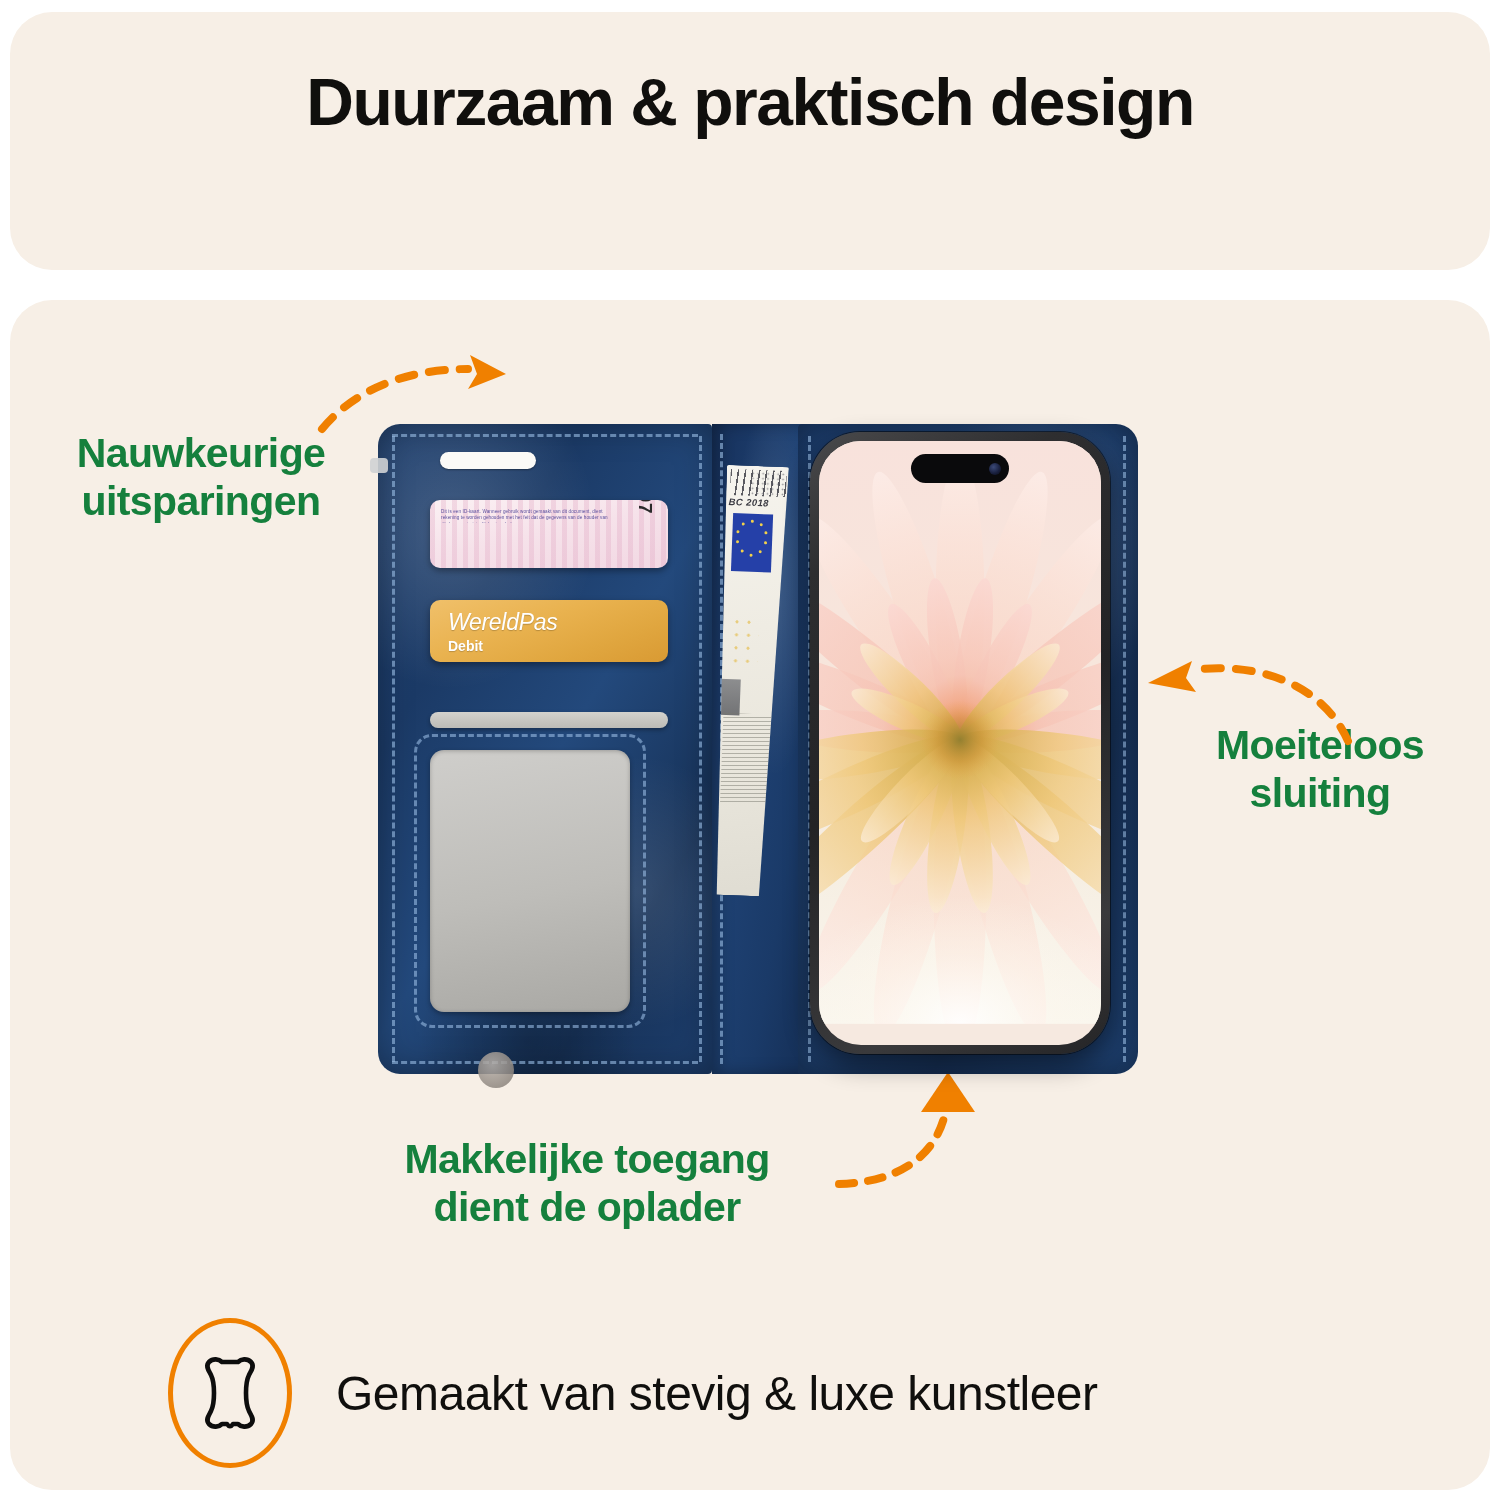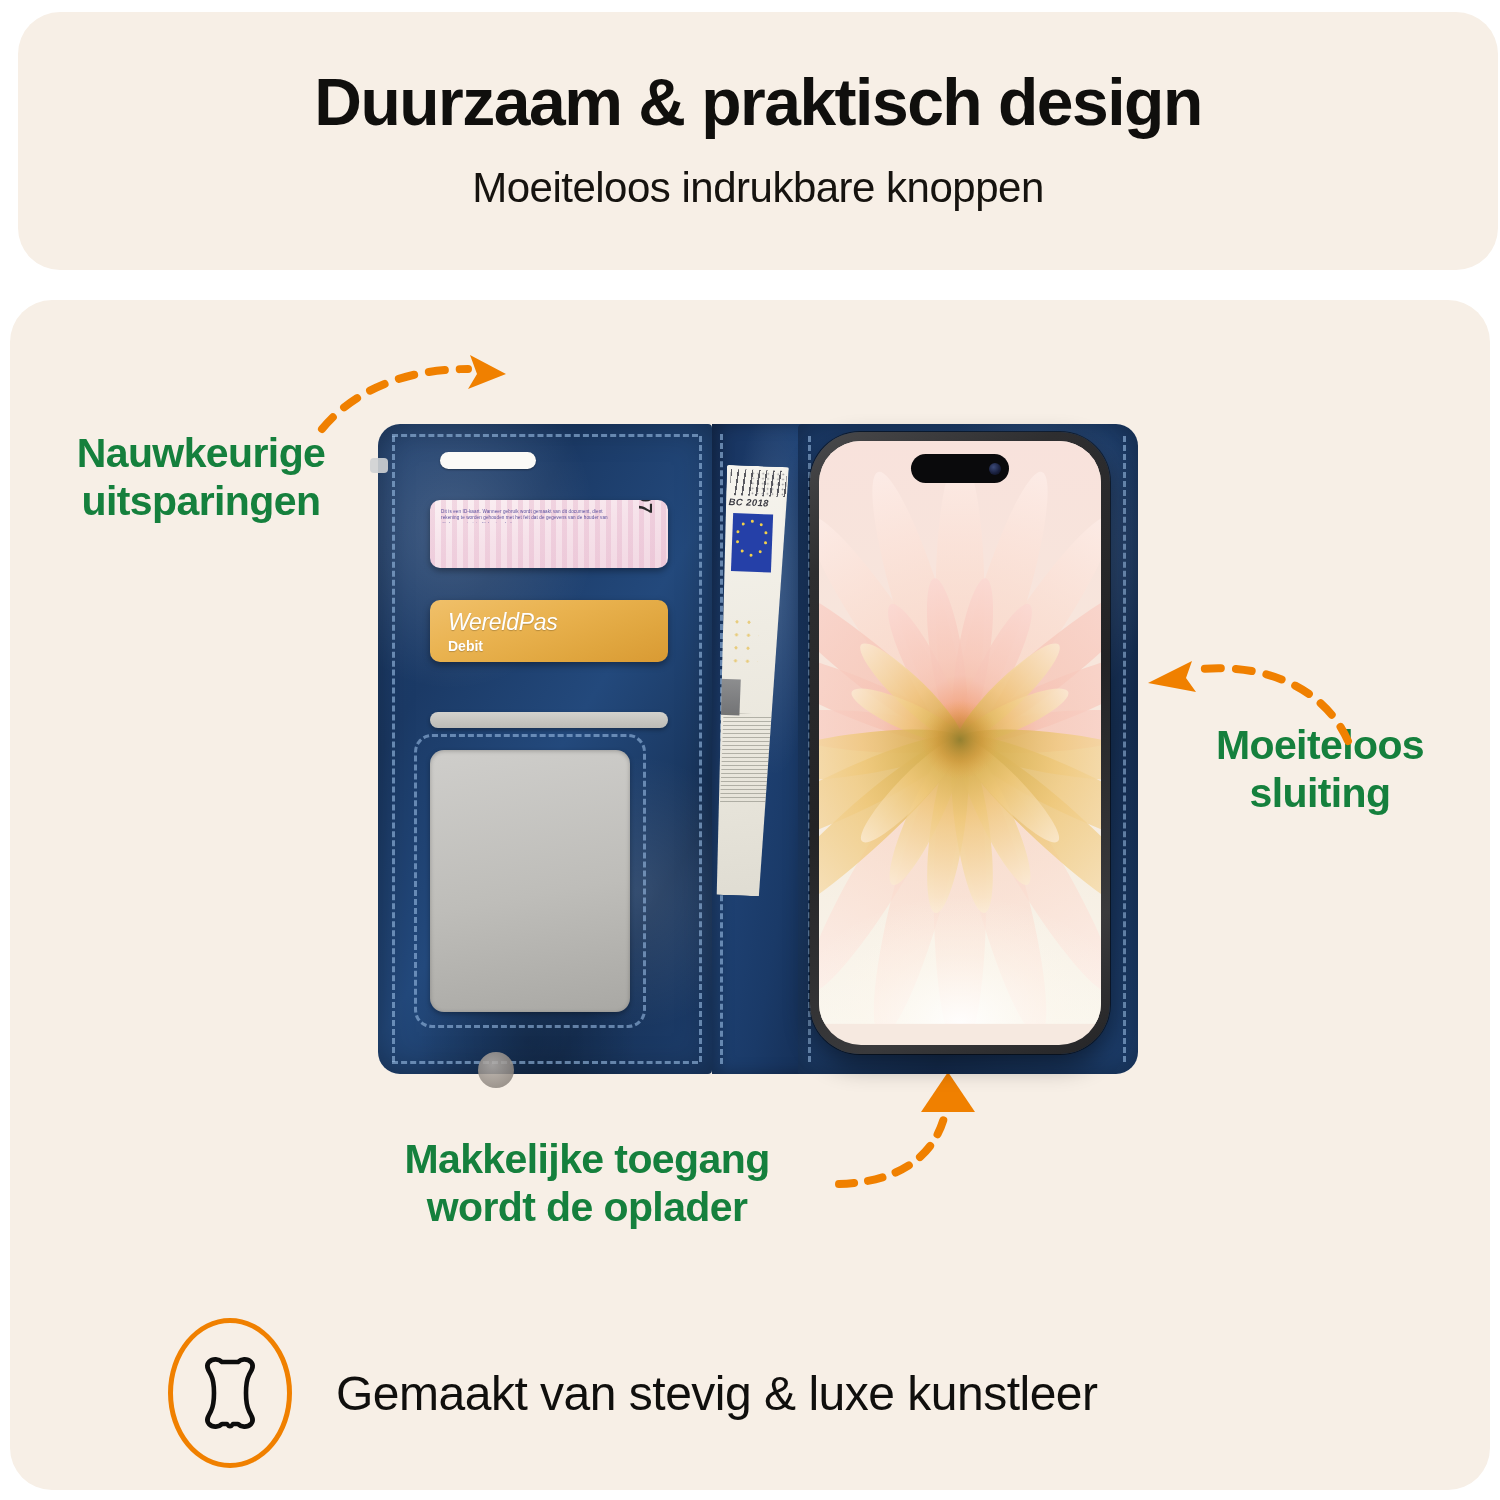--- a/index.html
+++ b/index.html
@@ -11,21 +11,21 @@
   }
 
   .stage { position:absolute; inset:0; width:1500px; height:1500px; }
 
   
   .card {
     position:absolute;
     background:#F7EFE6;
     border-radius:42px;
   }
-  #header-card { left:10px;  top:12px;  width:1480px; height:258px;margin-left:8px; }
+  #header-card { left:10px;  top:12px;  width:1480px; height:258px; }
   #body-card   { left:10px;  top:300px; width:1480px; height:1190px; }
 
   
   .headline {
     position:absolute;
     left:0; right:0; top:56px;
     text-align:center;
     font-size:66px;
     font-weight:700;
     letter-spacing:-1.5px;
@@ -301,38 +301,37 @@
     background:radial-gradient(circle at 38% 34%, #3c4a78 0%, #1a2140 55%, #080a14 100%);
   }
 </style>
 </head>
 <body>
 
 <div class="stage">
 
   <div class="card" id="header-card">
     <div class="headline">Duurzaam &amp; praktisch design</div>
-    <div class="subhead">Moeiteloos indrukbare knoppen</div>
   </div>
 
   <div class="card" id="body-card"></div>
 
   <div class="callout" id="callout-cutouts">Nauwkeurige uitsparingen</div>
   <svg class="arrow-svg" id="arrow-cutouts" viewBox="0 0 230 80">
     <path d="M2 74 C 30 40, 78 14, 148 14" fill="none" stroke="#F08000" stroke-width="8" stroke-linecap="round" stroke-dasharray="16 15"></path>
     <path d="M150 0 L 186 19 L 148 34 L 157 19 Z" fill="#F08000"></path>
   </svg>
 
   <div class="callout" id="callout-magnetic">Moeiteloos sluiting</div>
   <svg class="arrow-svg" id="arrow-magnetic" viewBox="0 0 230 90">
     <path d="M218 86 C 196 36, 140 8, 70 14" fill="none" stroke="#F08000" stroke-width="8" stroke-linecap="round" stroke-dasharray="16 15"></path>
     <path d="M18 28 L 62 6 L 56 23 L 66 37 Z" fill="#F08000"></path>
   </svg>
 
-  <div class="callout" id="callout-charger">Makkelijke toegang wordt de oplader</div>
+  <div class="callout" id="callout-charger">Makkelijke toegang dient de oplader</div>
   <svg class="arrow-svg" id="arrow-charger" viewBox="0 0 190 130">
     <path d="M4 114 C 62 112, 104 88, 112 34" fill="none" stroke="#F08000" stroke-width="8" stroke-linecap="round" stroke-dasharray="15 14"></path>
     <path d="M113 2 L 140 42 L 86 42 Z" fill="#F08000"></path>
   </svg>
 
   <div id="wallet">
 
     <div id="wallet-left">
       <div class="stitch" style="left:14px; top:10px; width:306px;"></div>
       <div class="stitch" style="left:14px; bottom:10px; width:306px;"></div>

